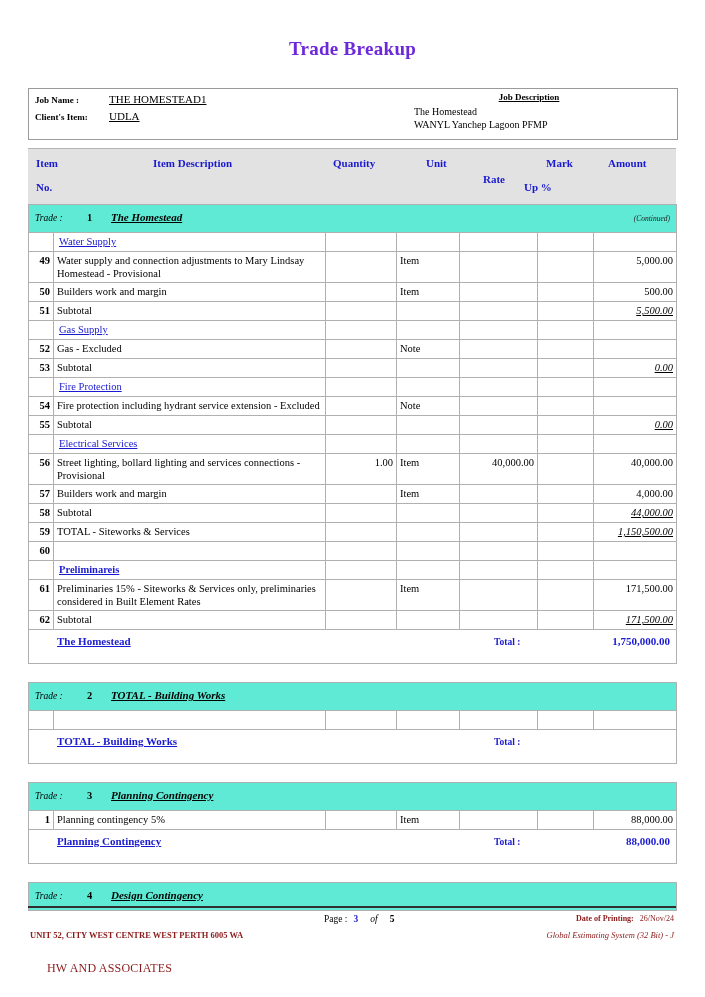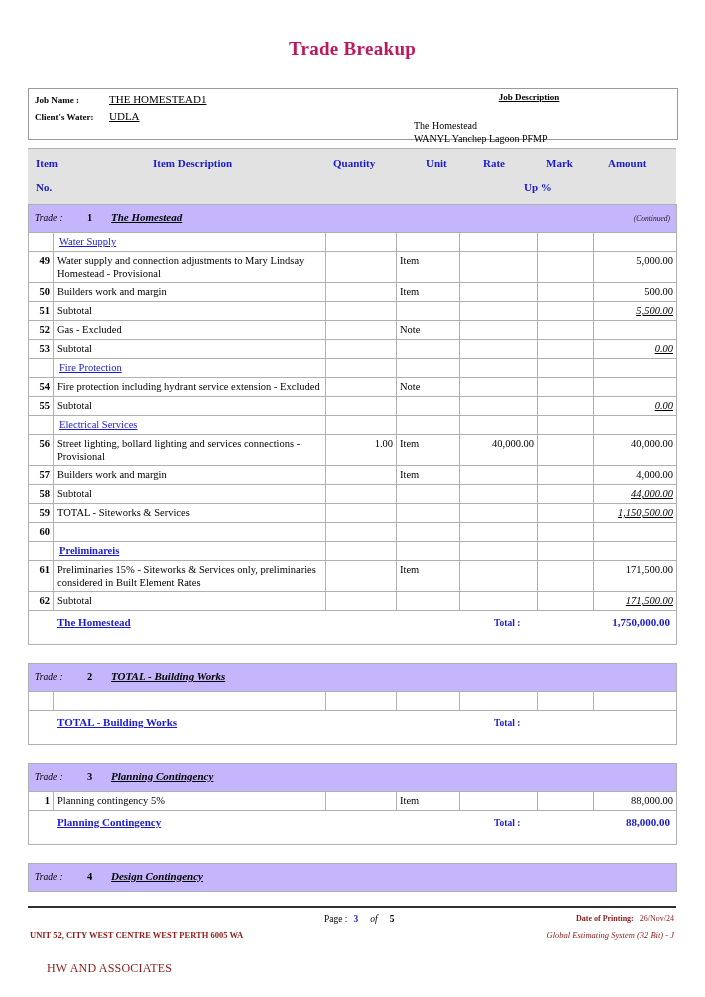--- a/index.html
+++ b/index.html
@@ -20,21 +20,21 @@
     height: 997px;
     position: relative;
   }
 
   
   .doc-title {
     text-align: center;
     font-family: "Liberation Serif", serif;
     font-weight: bold;
     font-size: 19px;
-    color: #be185d;
+    color: #6d28d9;
     letter-spacing: 0.3px;
     padding-top: 38px;
   }
 
   
   .info-box {
     position: absolute;
     left: 28px;
     top: 88px;
     width: 648px;
@@ -69,21 +69,21 @@
     position: absolute;
     left: 355px;
     top: 3px;
     width: 290px;
   }
   .jobdesc-head {
     text-align: center;
     font-weight: bold;
     font-size: 9px;
     text-decoration: underline;
-    margin-bottom: 17px;
+    margin-bottom: 3px;
   }
   .jobdesc-line {
     font-size: 10px;
     line-height: 13px;
     padding-left: 30px;
   }
 
   
   .colhead {
     position: absolute;
@@ -99,21 +99,21 @@
     font-size: 11px;
   }
   .ch {
     position: absolute;
   }
   .ch-item      { left: 8px;   top: 8px; }
   .ch-no        { left: 8px;   top: 32px; }
   .ch-desc      { left: 125px; top: 8px; }
   .ch-qty       { left: 305px; top: 8px; }
   .ch-unit      { left: 398px; top: 8px; }
-  .ch-rate      { left: 455px; top: 8px; }
+  .ch-rate      { left: 455px; top: 24px; }
   .ch-mark      { left: 518px; top: 8px; }
   .ch-upct      { left: 496px; top: 32px; }
   .ch-amount    { left: 580px; top: 8px; }
 
   
   .tbl-wrap {
     position: absolute;
     left: 28px;
     top: 204px;
     width: 648px;
@@ -143,21 +143,21 @@
   td.no  { text-align: right; font-weight: bold; font-size: 10.5px; padding-right: 2px; }
   td.unit { text-align: left; padding-left: 5px; }
 
   
   tr.trade-row td {
     border-left: 1px solid #b0b0b0;
     border-right: 1px solid #b0b0b0;
     border-top: 1px solid #b0b0b0;
     border-bottom: 1px solid #b0b0b0;
     padding: 6px 6px 7px 6px;
-    background: #c4b5fd;
+    background: #5eead4;
   }
   .trade-inner {
     display: flex;
     align-items: baseline;
     width: 100%;
   }
   .trade-lbl {
     font-style: italic;
     font-size: 9.5px;
     width: 52px;
@@ -299,21 +299,21 @@
 
   <div class="doc-title">Trade Breakup</div>
 
   <div class="info-box">
     <div class="info-left">
       <div class="info-line">
         <span class="info-label">Job Name :</span>
         <span class="info-value">THE HOMESTEAD1</span>
       </div>
       <div class="info-line">
-        <span class="info-label">Client's Water:</span>
+        <span class="info-label">Client's Item:</span>
         <span class="info-value">UDLA</span>
       </div>
     </div>
     <div class="info-right">
       <div class="jobdesc-head">Job Description</div>
       <div class="jobdesc-line">The Homestead</div>
       <div class="jobdesc-line">WANYL Yanchep Lagoon PFMP</div>
     </div>
   </div>
 
@@ -381,20 +381,29 @@
           <tr>
             <td class="no">51</td>
             <td>Subtotal</td>
             <td class="num"></td>
             <td class="unit"></td>
             <td class="num"></td>
             <td class="num"></td>
             <td class="num"><span class="sub-amt">5,500.00</span></td>
           </tr>
           <tr>
+            <td class="no"></td>
+            <td><span class="sec-label">Gas Supply</span></td>
+            <td class="num"></td>
+            <td class="unit"></td>
+            <td class="num"></td>
+            <td class="num"></td>
+            <td class="num"></td>
+          </tr>
+          <tr>
             <td class="no">52</td>
             <td>Gas - Excluded</td>
             <td class="num"></td>
             <td class="unit">Note</td>
             <td class="num"></td>
             <td class="num"></td>
             <td class="num"></td>
           </tr>
           <tr>
             <td class="no">53</td>

